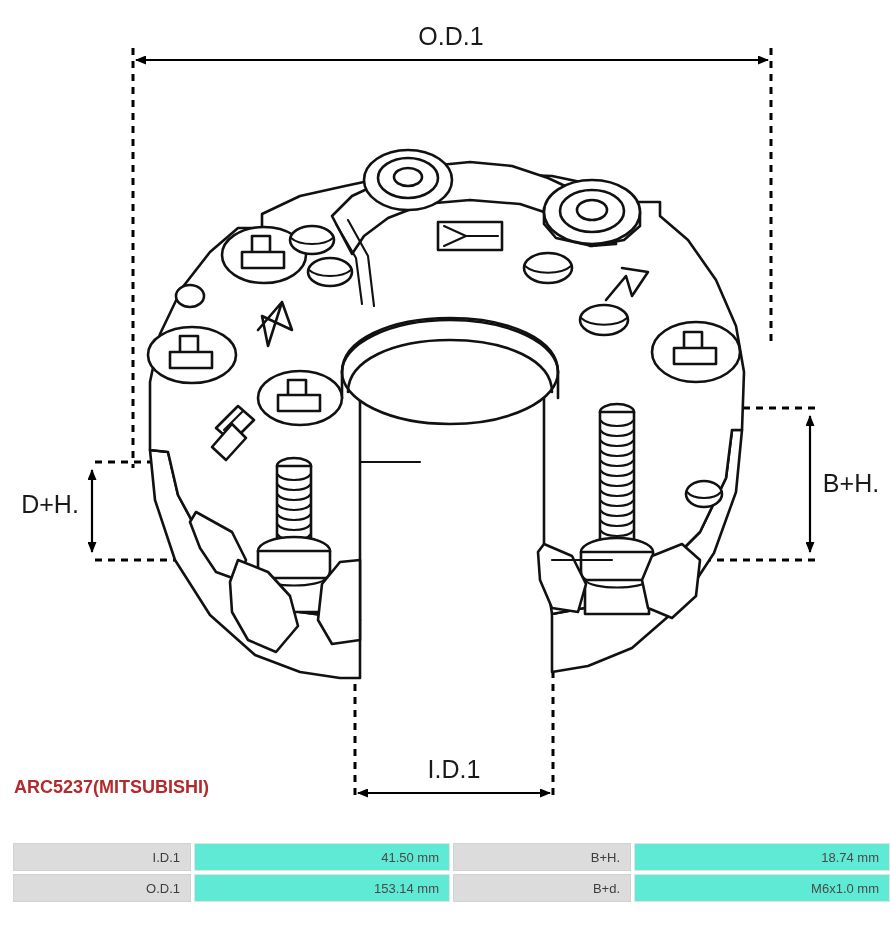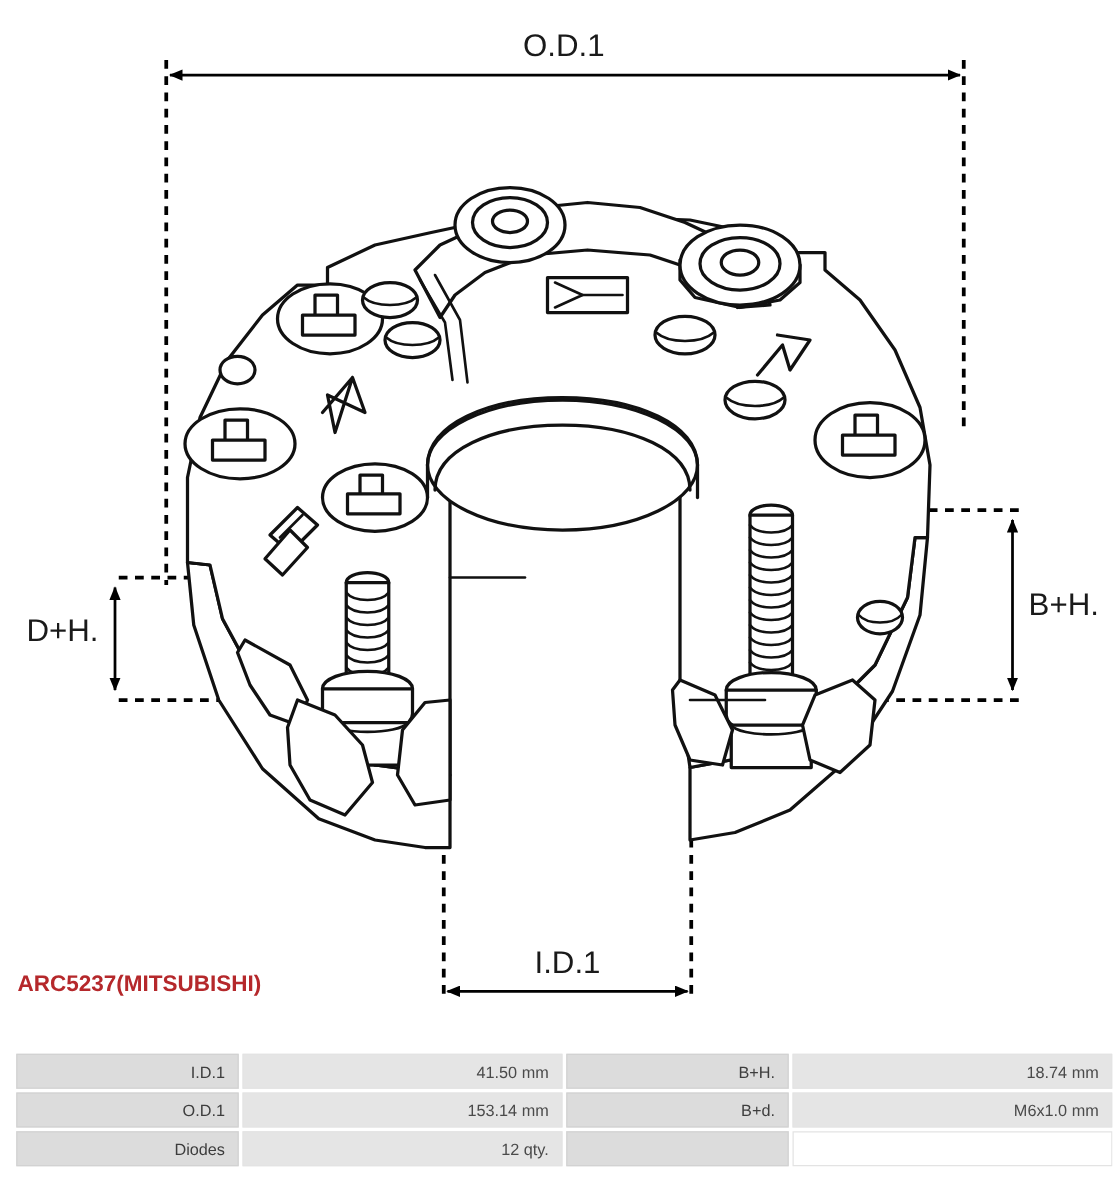--- a/index.html
+++ b/index.html
@@ -116,21 +116,21 @@
     white-space: nowrap;
     overflow: hidden;
   }
   table.spec-table td.key-cell {
     background: #dcdcdc;
     border: 1px solid #d2d2d2;
     color: #3d3d3d;
     text-align: right;
   }
   table.spec-table td.val-cell {
-    background: #e5e5e5;
+    background: #5eead4;
     text-align: right;
   }
   table.spec-table td.empty-cell {
     background: #dcdcdc;
     border: 1px solid #d2d2d2;
   }
   table.spec-table td.empty-val {
     background: #ffffff;
   }
   col.c-key { width: 178px; }
@@ -403,21 +403,15 @@
         <td class="val-cell">41.50 mm</td>
         <td class="key-cell">B+H.</td>
         <td class="val-cell">18.74 mm</td>
       </tr>
       <tr>
         <td class="key-cell">O.D.1</td>
         <td class="val-cell">153.14 mm</td>
         <td class="key-cell">B+d.</td>
         <td class="val-cell">M6x1.0 mm</td>
       </tr>
-      <tr>
-        <td class="key-cell">Diodes</td>
-        <td class="val-cell">12 qty.</td>
-        <td class="empty-cell"></td>
-        <td class="empty-val"></td>
-      </tr>
     </tbody>
   </table>
 </div>
 
 </body></html>

